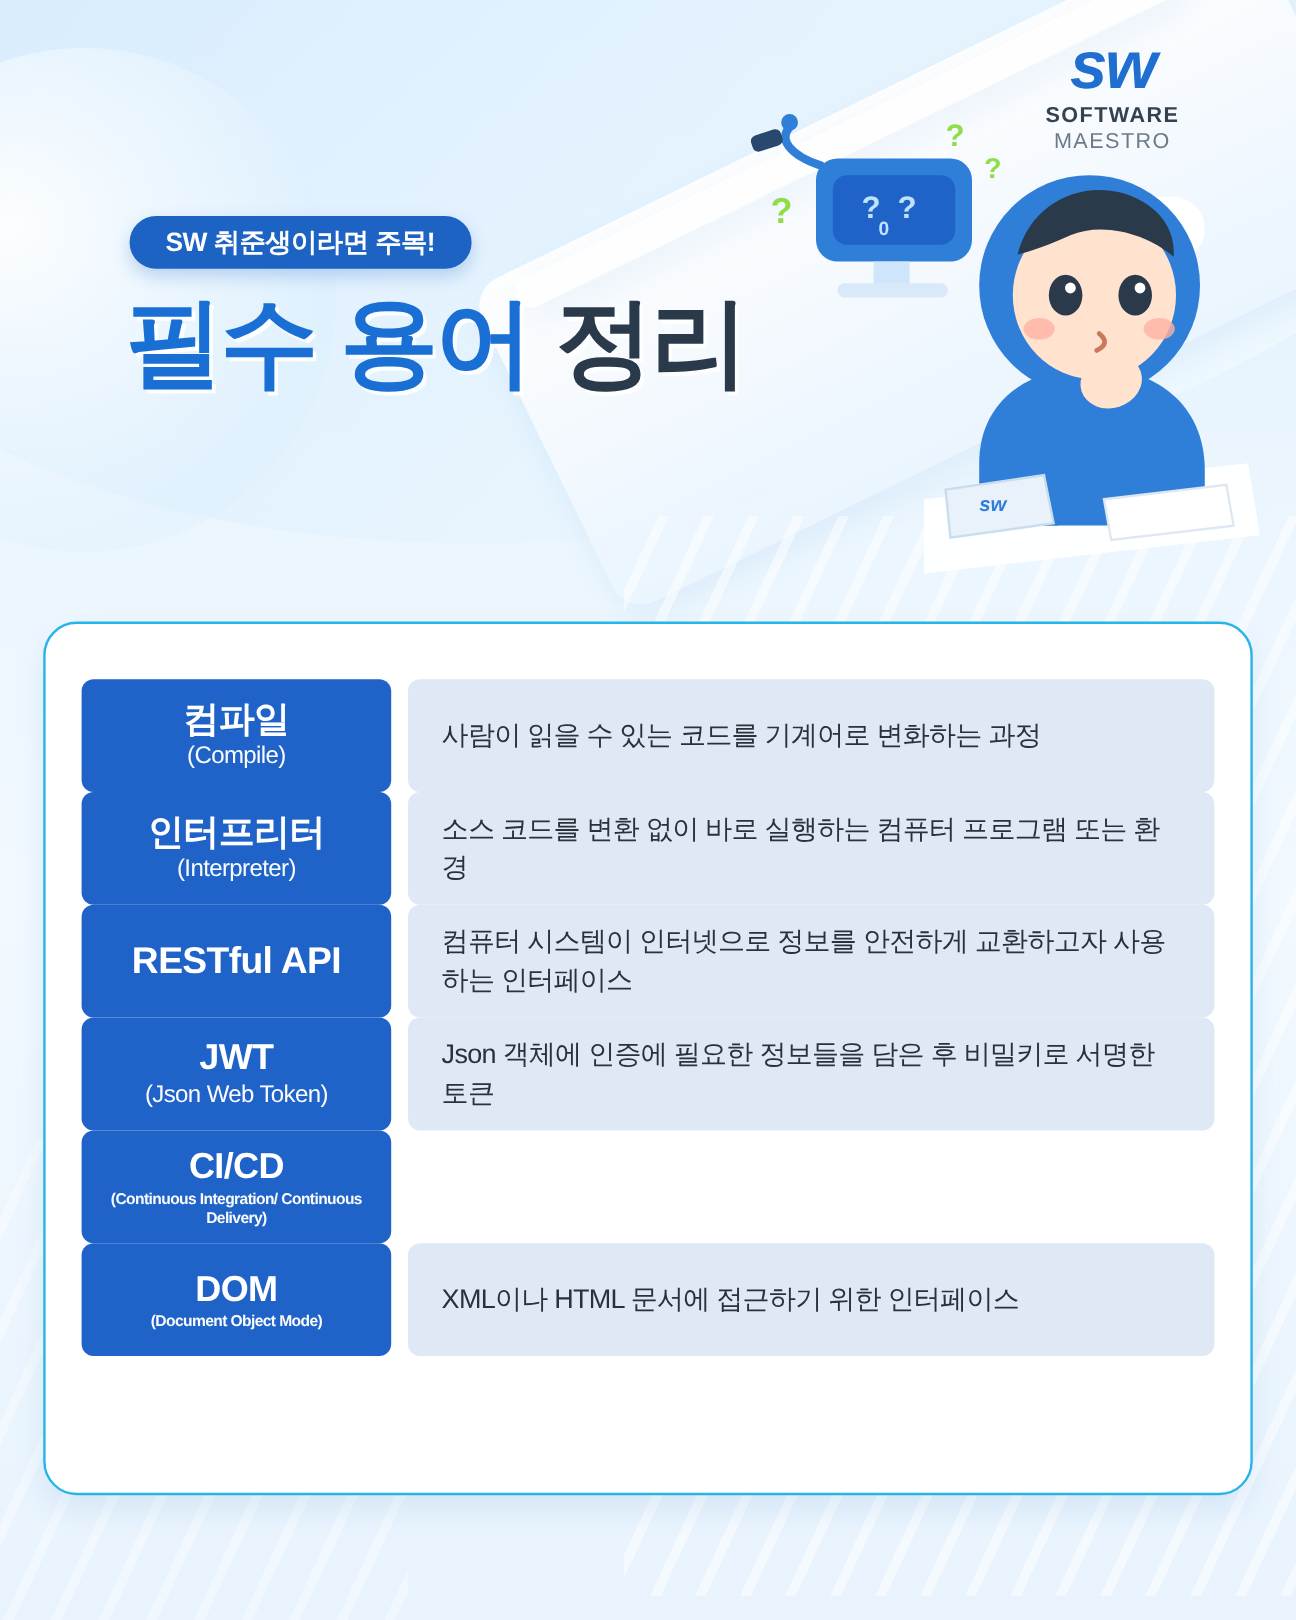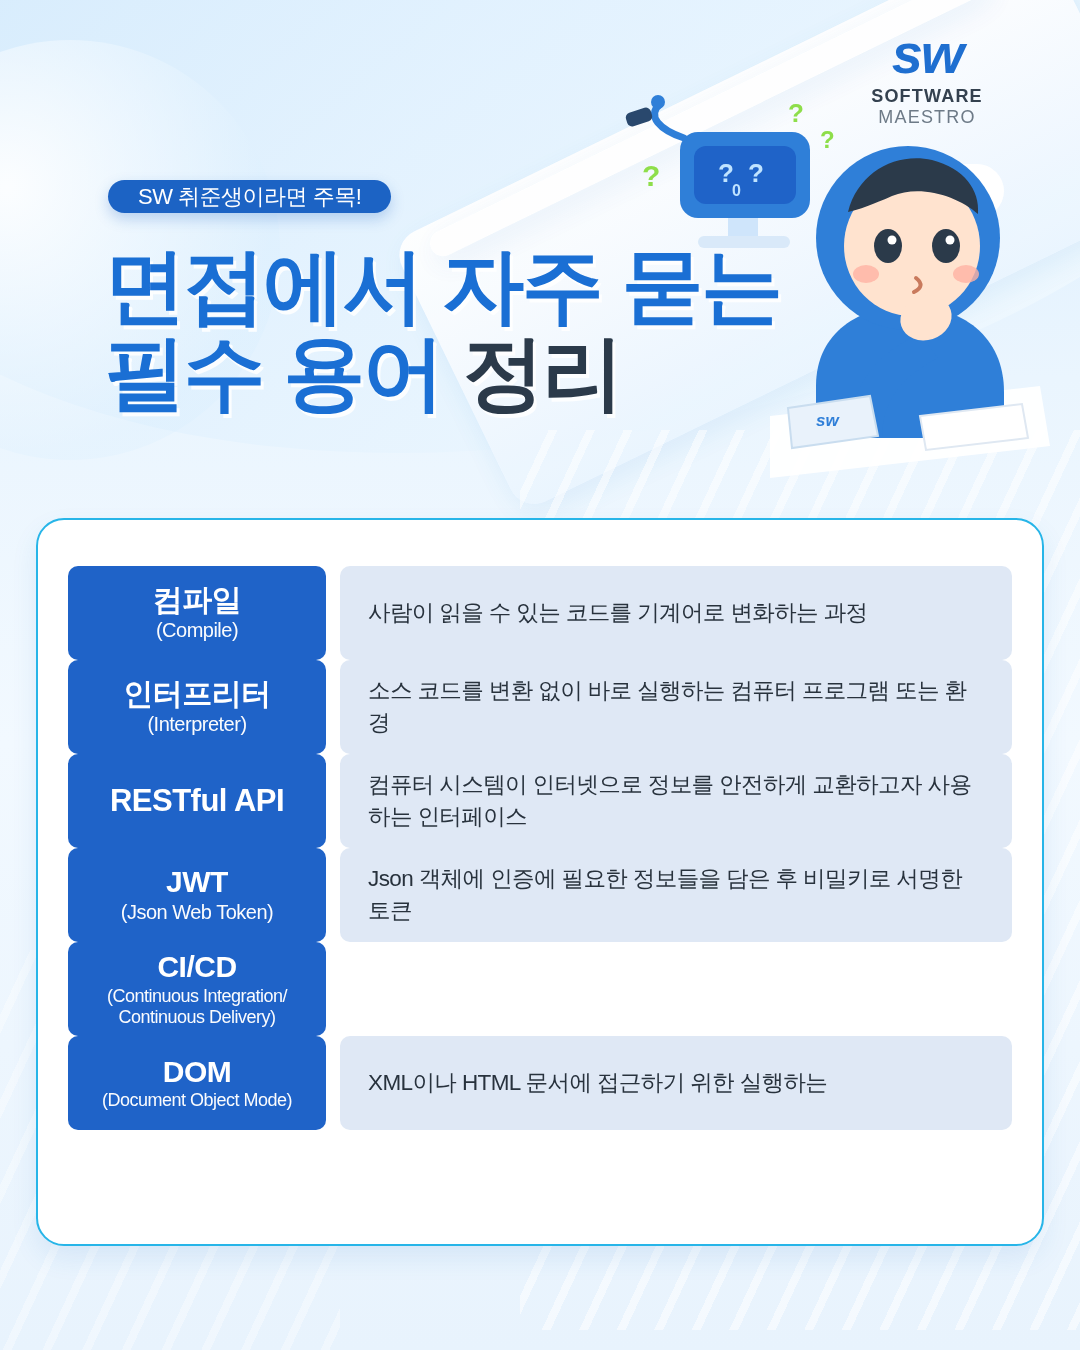--- a/index.html
+++ b/index.html
@@ -118,29 +118,29 @@
     letter-spacing: 1.2px;
     color: #6d7a87;
   }
   .logo-sub b { color: #34414f; }
 
   
   .badge {
     position: absolute;
     left: 108px;
     top: 180px;
-    height: 33px;
+    height: 44px;
     padding: 0 30px;
     display: flex;
     align-items: center;
     border-radius: 24px;
     background: #1c63c4;
     color: #fff;
     font-size: 22px;
-    font-weight: 400;
+    font-weight: 700;
     letter-spacing: -.5px;
     box-shadow: 0 6px 14px rgba(28,99,196,.25);
   }
   .title {
     position: absolute;
     left: 104px;
     top: 243px;
     line-height: 1.06;
     letter-spacing: -2.5px;
   }
@@ -209,21 +209,21 @@
     line-height: 1.12;
   }
   .term-en {
     font-size: 20px;
     font-weight: 500;
     line-height: 1.18;
     margin-top: 2px;
     opacity: .98;
   }
   .term.single .term-ko { font-size: 31px; }
-  .term.small-en .term-en { font-size: 18px; }
+  .term.small-en .term-en { font-size: 13px; font-weight: bold; }
   .desc {
     flex: 1;
     min-height: 94px;
     box-sizing: border-box;
     background: #dfe8f5;
     border-radius: 10px;
     display: flex;
     align-items: center;
     padding: 10px 28px;
     color: #28323d;
@@ -306,21 +306,20 @@
         <path d="M168 322 L250 310 L258 350 L172 362 Z" fill="#e9f2fb" stroke="#c9ddef" stroke-width="2"></path>
         <text x="196" y="340" font-family="Liberation Sans, sans-serif" font-size="17" font-weight="800" font-style="italic" fill="#2f7fd8">sw</text>
 
         <path d="M300 330 L402 318 L408 352 L306 364 Z" fill="#ffffff" stroke="#dfe8f2" stroke-width="2"></path>
       </g>
     </svg>
   </div>
 
   <div class="badge">SW 취준생이라면 주목!</div>
   <div class="title">
-    <div class="title-line">면접에서 자주 묻는</div>
     <div class="title-line">
       <span>필수 용어</span>
       <span class="dark">정리</span>
     </div>
   </div>
 
   <div class="panel">
     <div class="rows">
 
       <div class="row">
@@ -359,18 +358,18 @@
           <div class="term-ko">CI/CD</div>
           <div class="term-en">(Continuous Integration/ Continuous Delivery)</div>
         </div>
       </div>
 
       <div class="row">
         <div class="term small-en">
           <div class="term-ko">DOM</div>
           <div class="term-en">(Document Object Mode)</div>
         </div>
-        <div class="desc">XML이나 HTML 문서에 접근하기 위한 실행하는</div>
+        <div class="desc">XML이나 HTML 문서에 접근하기 위한 인터페이스</div>
       </div>
 
     </div>
   </div>
 </div>
 
 </body></html>

